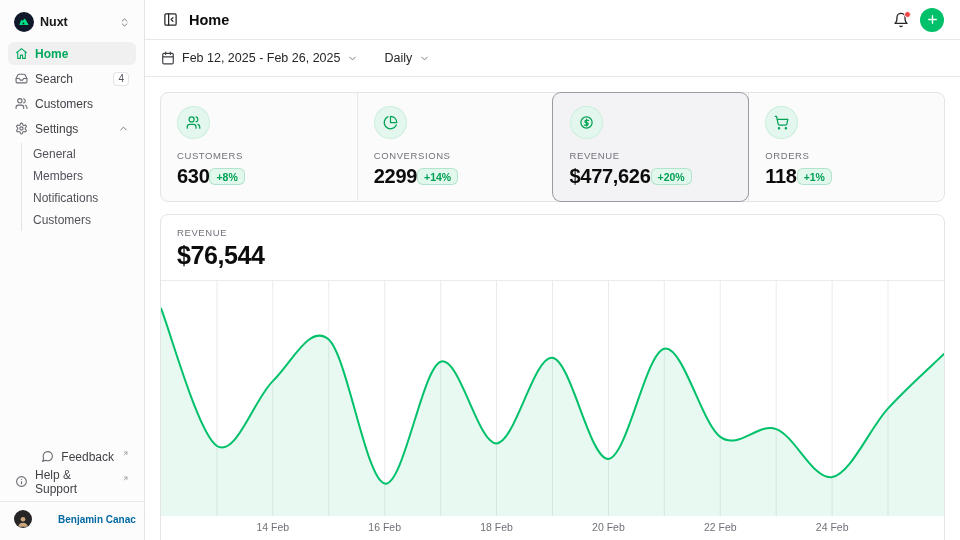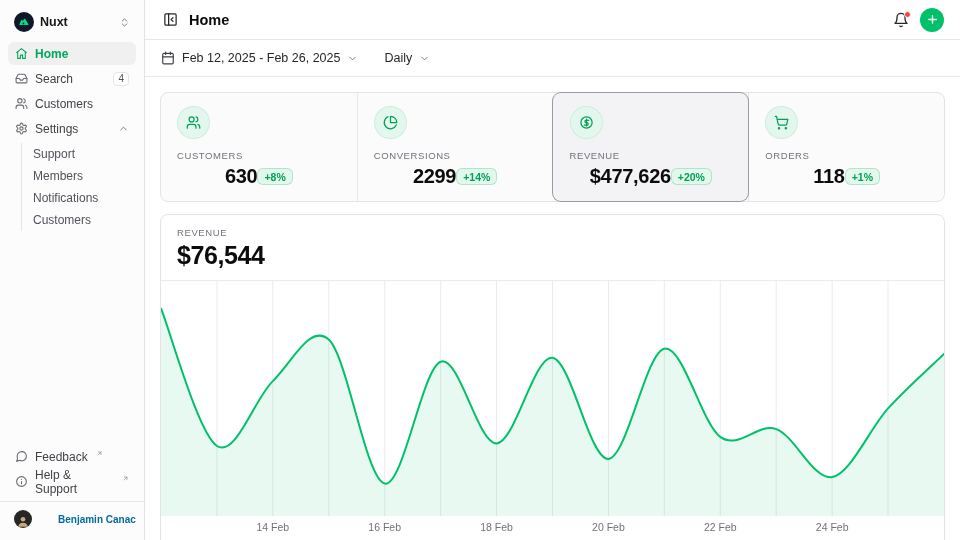--- a/index.html
+++ b/index.html
@@ -29,21 +29,21 @@
   .nav-item.active { background:#f0f0f1; color:#00a85c; font-weight:600; }
   .nav-item.active .ic { color:#00a85c; }
   .nav-badge { margin-left:auto; font-size:10px; color:#52525b; border:1px solid #e4e4e7;
     border-radius:4px; padding:0.5px 4px; background:#fff; }
   .nav-chev { margin-left:auto; display:flex; color:#71717a; }
   .subnav { margin:1px 0 0 13px; border-left:1px solid #e4e4e7; padding-left:11px;
     display:flex; flex-direction:column; }
   .subnav .sub-item { font-size:12px; color:#52525b; height:22px; display:flex;
     align-items:center; cursor:pointer; border-radius:5px; }
   .sb-spacer { flex:1; }
-  .sb-footer { display:flex; flex-direction:column; gap:2px; }
+  .sb-footer { display:flex; flex-direction:column; gap:2px;align-items:flex-end; }
   .ext-arrow { color:#8e8e96; margin-left:1px; margin-bottom:6px; }
   .sb-divider { border-top:1px solid #e8e8ea; margin:8px -8px 0; }
   .user-row { display:flex; align-items:center; gap:6px; padding:8px 6px 4px; cursor:pointer; }
   .avatar { width:18px; height:18px; border-radius:50%; background:#262626; display:flex;
     align-items:flex-end; justify-content:center; overflow:hidden; flex-shrink:0; }
   .user-name { font-size:10px; font-weight:700; color:#0369a1; flex:1; white-space:nowrap;padding-left:20px; }
 
   
   main { flex:1; display:flex; flex-direction:column; min-width:0; background:#fff; }
   .topbar { height:40px; min-height:40px; display:flex; align-items:center; gap:9px;
@@ -68,21 +68,21 @@
   
   .stats { display:grid; grid-template-columns:repeat(4,1fr); border:1px solid #e4e4e7;
     border-radius:8px; background:#fbfbfb; }
   .stat-card { padding:13px 16px; cursor:pointer; position:relative; }
   .stat-card + .stat-card { border-left:1px solid #e7e7ea; }
   .stat-card.selected { background:#f3f3f5; border-radius:8px; box-shadow:0 0 0 1px #9a9aa3; z-index:1; border-left-color:transparent; }
   .stat-icon { width:33px; height:33px; border-radius:50%; background:#e4f7ee;
     box-shadow:inset 0 0 0 1px #cdeedd; display:flex; align-items:center; justify-content:center;
     color:#00a155; margin-bottom:11px; }
   .stat-label { font-size:9.5px; letter-spacing:0.6px; color:#71717a; font-weight:500; }
-  .stat-value-row { display:flex; align-items:center; gap:0; margin-top:4px;justify-content:center; }
+  .stat-value-row { display:flex; align-items:center; gap:0; margin-top:4px; }
   .stat-value { font-size:20px; font-weight:700; color:#0c0c0d; letter-spacing:-0.3px; }
   .delta-badge { font-size:10.5px; font-weight:600; color:#00a155; background:#e3f8ed;
     box-shadow:inset 0 0 0 1px rgba(0,161,85,.22); border-radius:6px; padding:2.5px 7px; }
 
   
   .chart-card { margin-top:12px; border:1px solid #e4e4e7; border-radius:8px; background:#fff;
     height:340px; overflow:hidden; }
   .chart-head { padding:12px 16px 10px; }
   .chart-label { font-size:9.5px; letter-spacing:0.6px; color:#71717a; font-weight:500; }
   .chart-value { font-size:25px; font-weight:700; color:#0c0c0d; letter-spacing:-0.4px; margin-top:3px; }
@@ -153,21 +153,21 @@
             </svg>
         </span>
         <span>Settings</span>
         <span class="nav-chev">
           <svg class="ic-svg" width="11" height="11" viewBox="0 0 24 24" fill="none" stroke="currentColor" stroke-width="2" stroke-linecap="round" stroke-linejoin="round">
               <path d="m18 15-6-6-6 6"></path>
             </svg>
         </span>
       </a>
       <div class="subnav">
-        <a class="sub-item">Support</a>
+        <a class="sub-item">General</a>
         <a class="sub-item">Members</a>
         <a class="sub-item">Notifications</a>
         <a class="sub-item">Customers</a>
       </div>
     </nav>
 
     <div class="sb-spacer"></div>
 
     <div class="sb-footer">
       <a class="nav-item">

